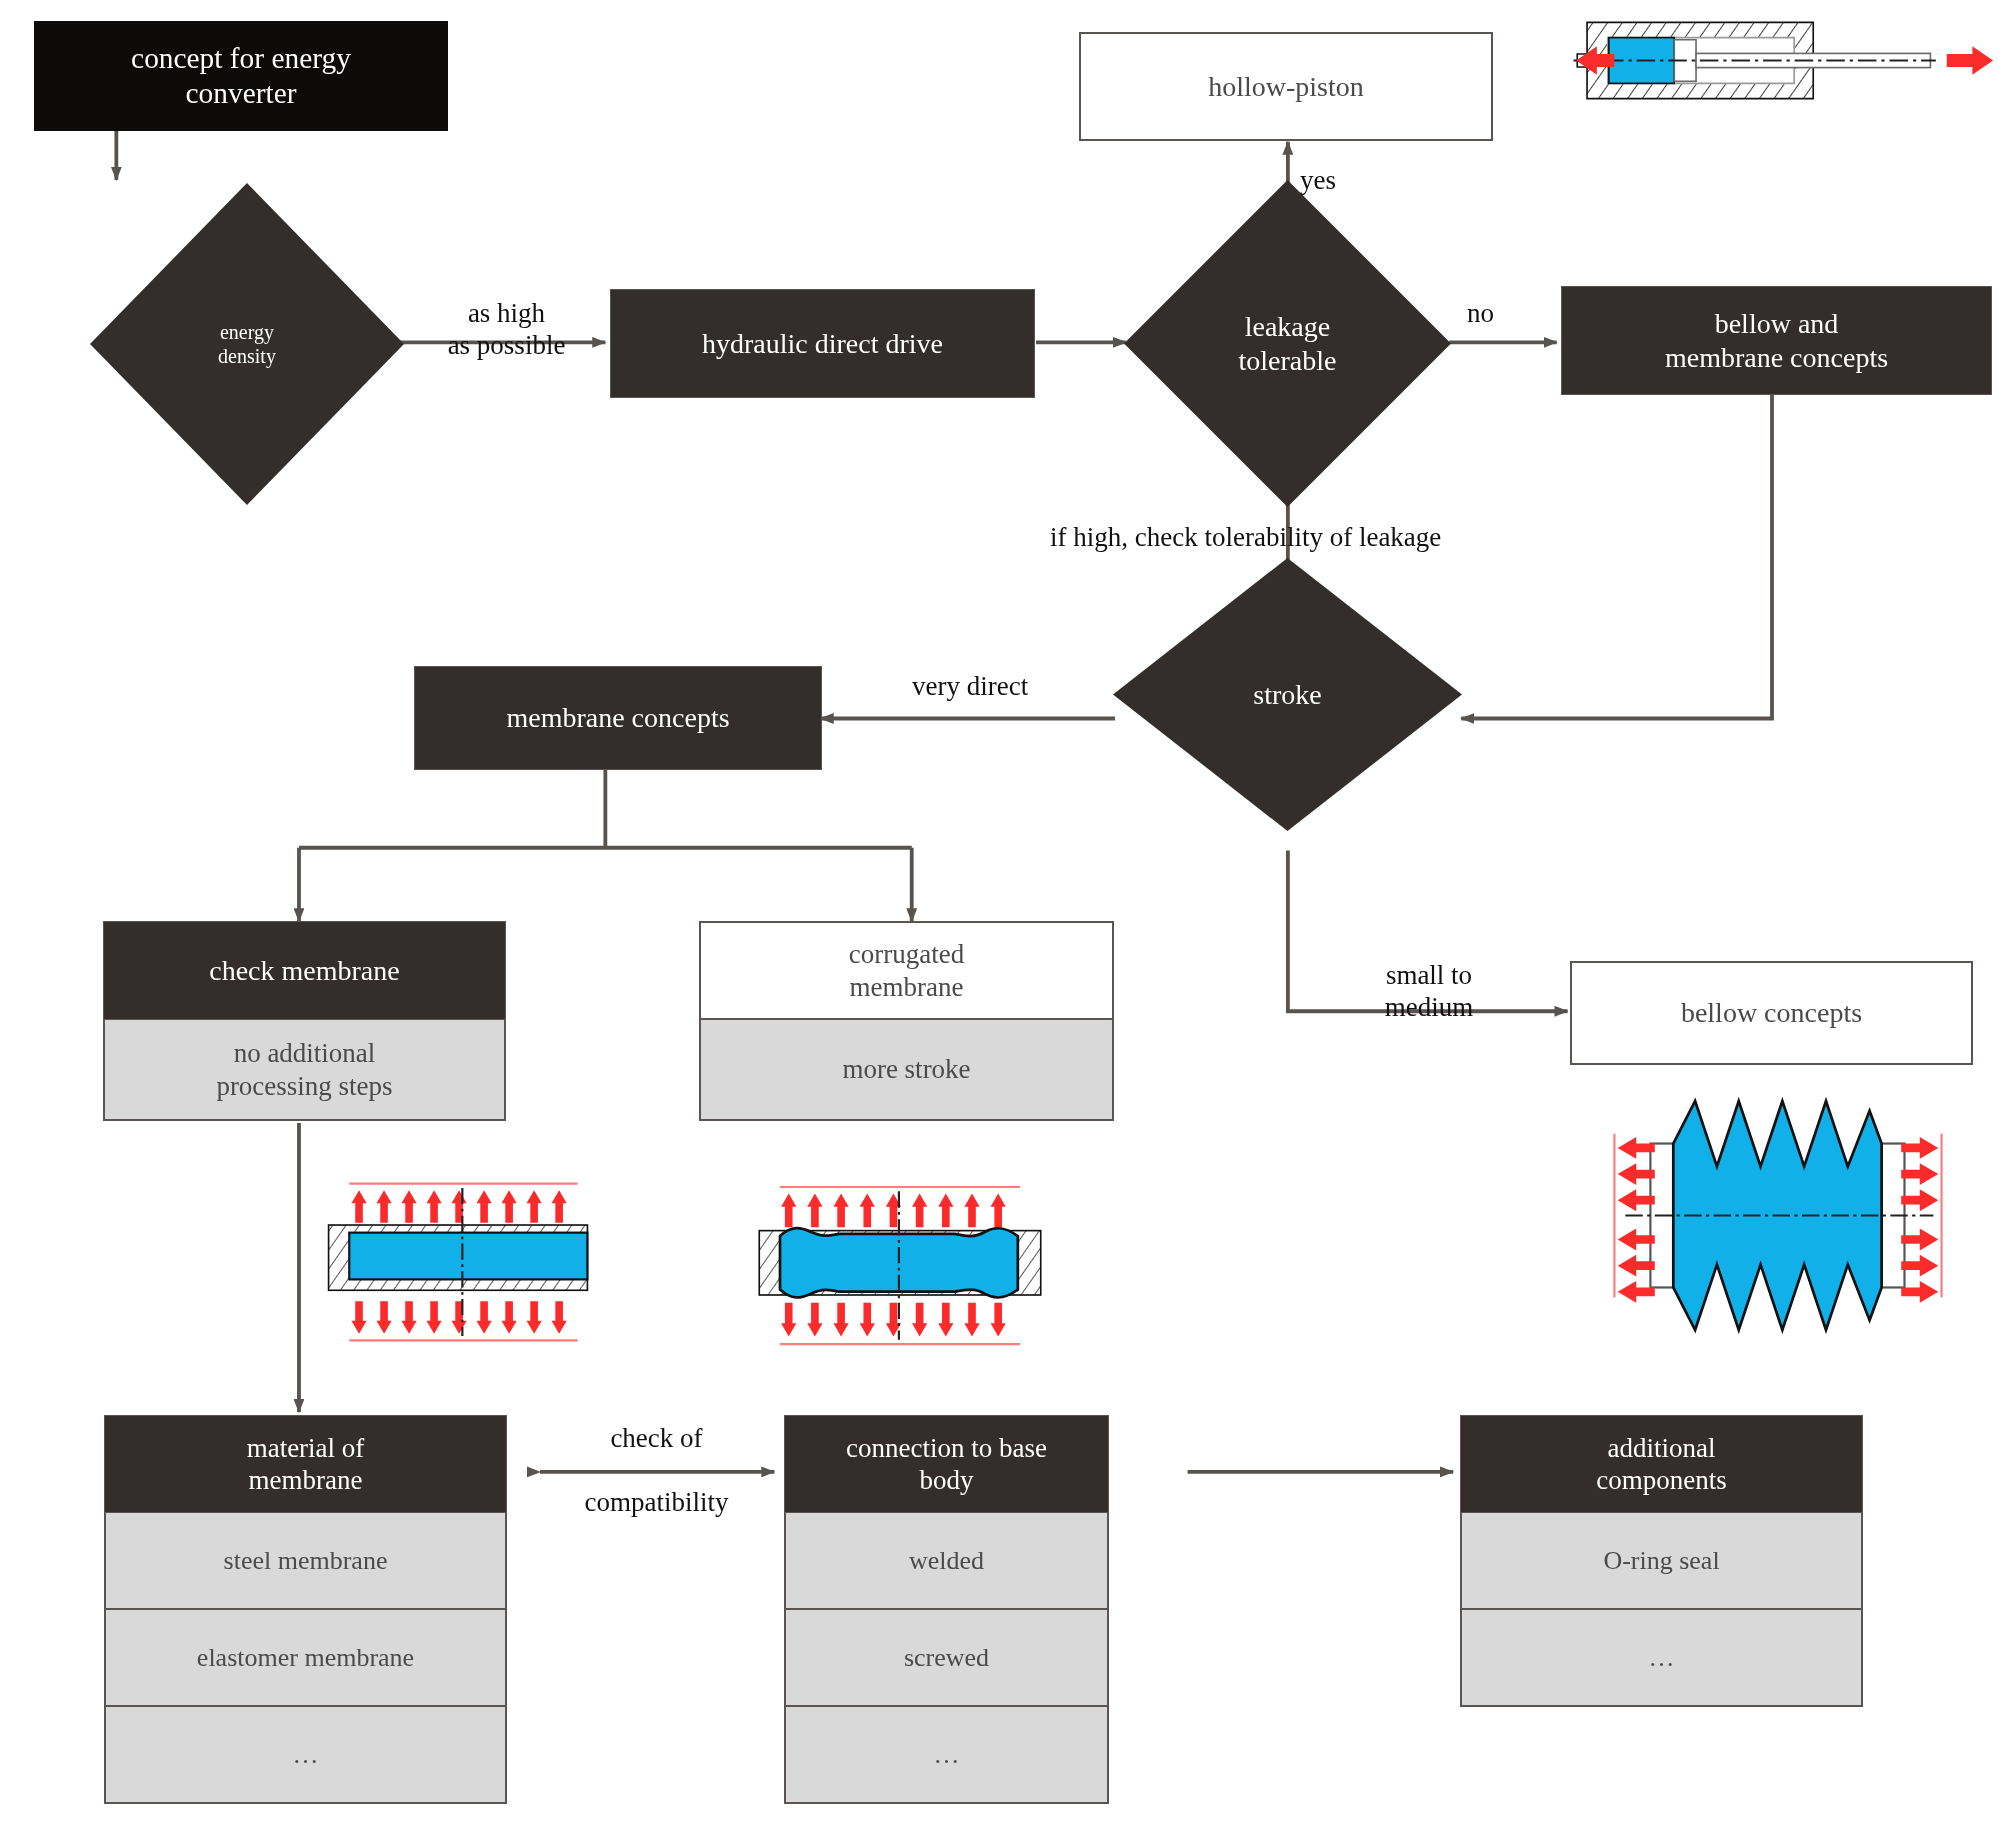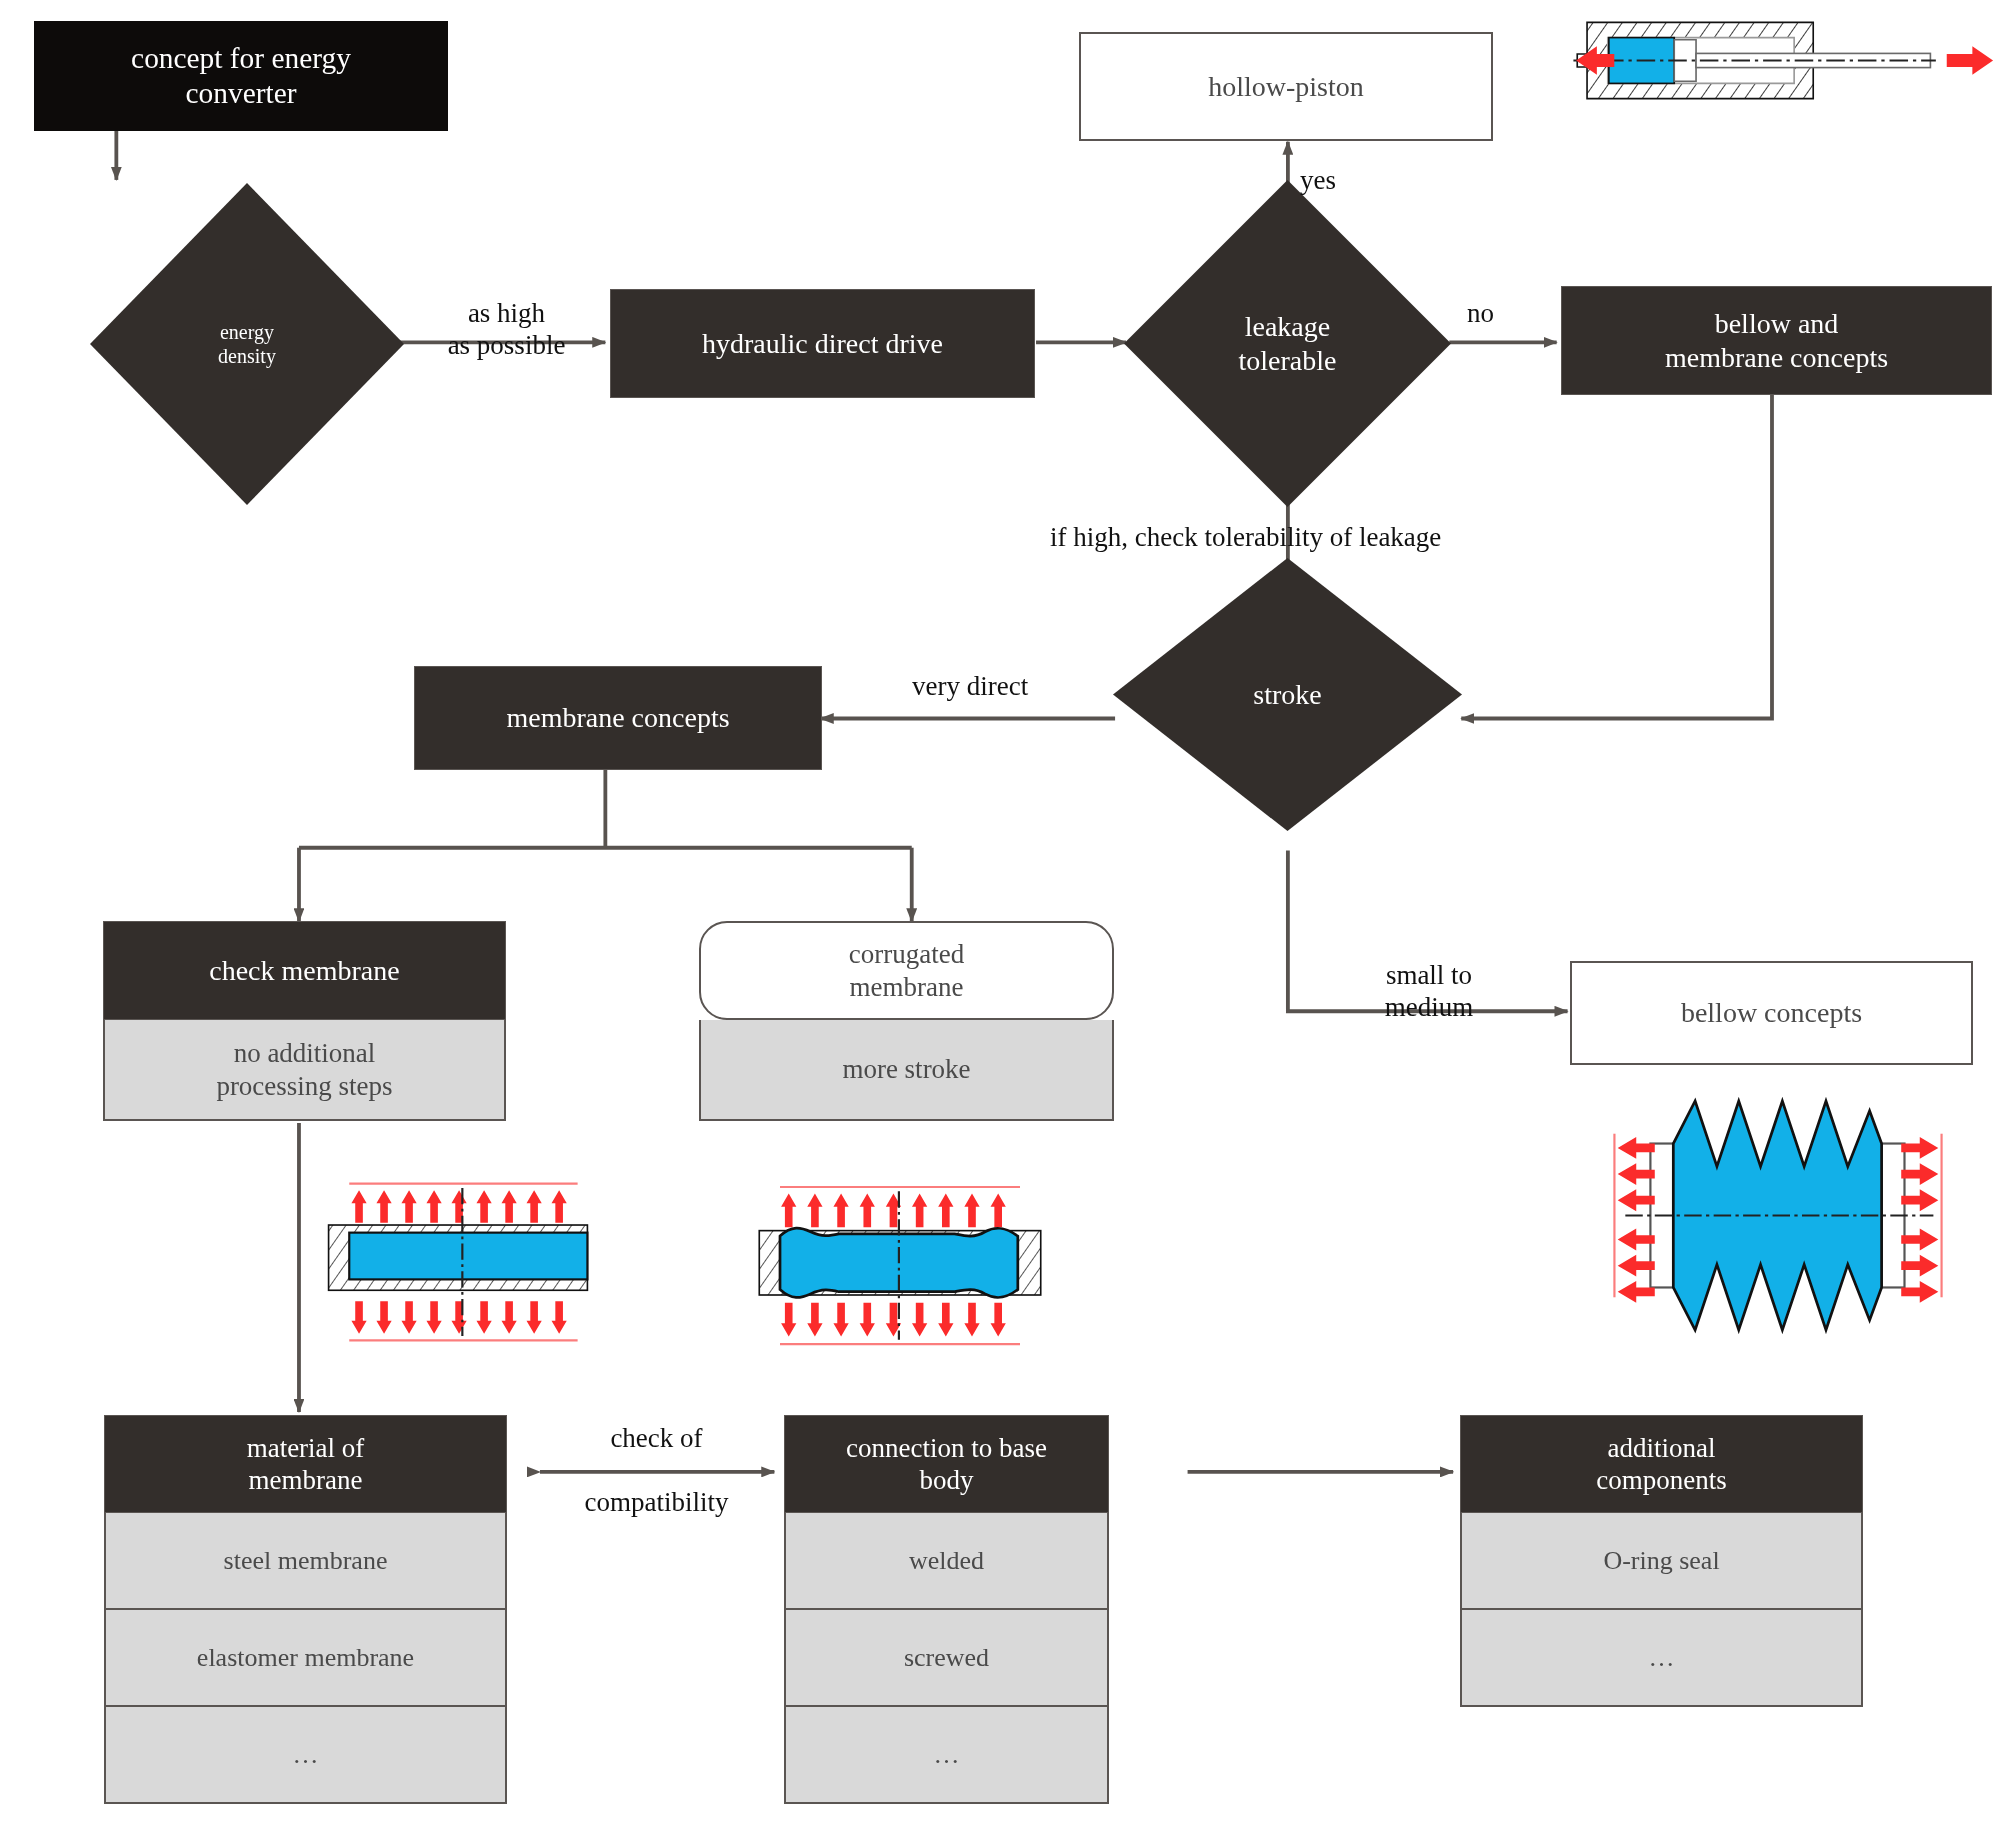--- a/index.html
+++ b/index.html
@@ -161,21 +161,21 @@
     <div class="hdr hdr-dark" style="height:99px;font-size:28px;border:1.6px solid #5a5552;">check membrane</div>
     <div class="row cell-grey" style="height:101px;font-size:27px;line-height:1.2;">
       <div>
         <div>no additional</div>
         <div>processing steps</div>
       </div>
     </div>
   </div>
 
   <div class="tbl" style="left:699px;top:921px;width:415px;">
-    <div class="hdr box-white" style="height:99px;font-size:27px;line-height:1.2;border-radius:28px;">
+    <div class="hdr box-white" style="height:99px;font-size:27px;line-height:1.2;">
       <div>
         <div>corrugated</div>
         <div>membrane</div>
       </div>
     </div>
     <div class="row cell-grey" style="height:101px;font-size:27px;">more stroke</div>
   </div>
 
   <div class="tbl" style="left:104px;top:1415px;width:403px;">
     <div class="hdr hdr-dark" style="height:98px;font-size:27px;border:1.6px solid #5a5552;">

